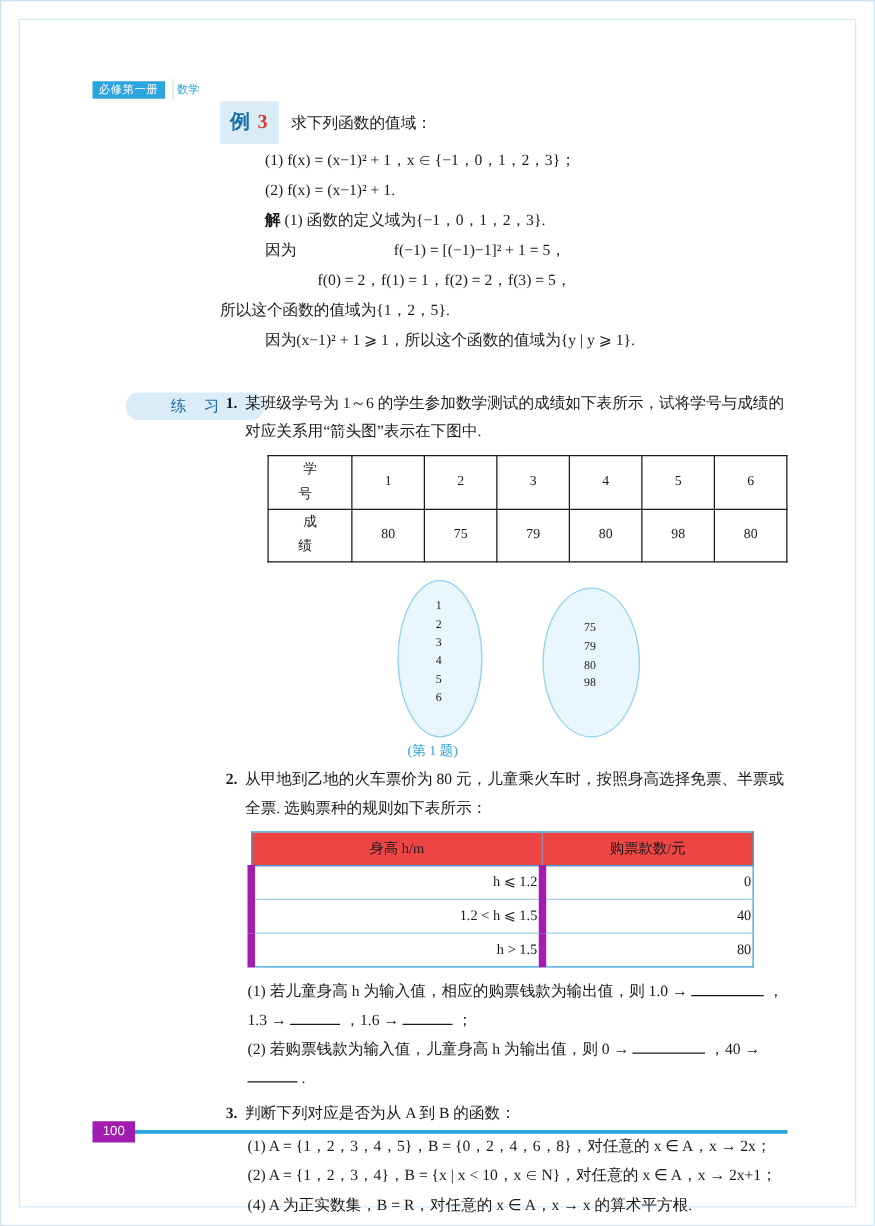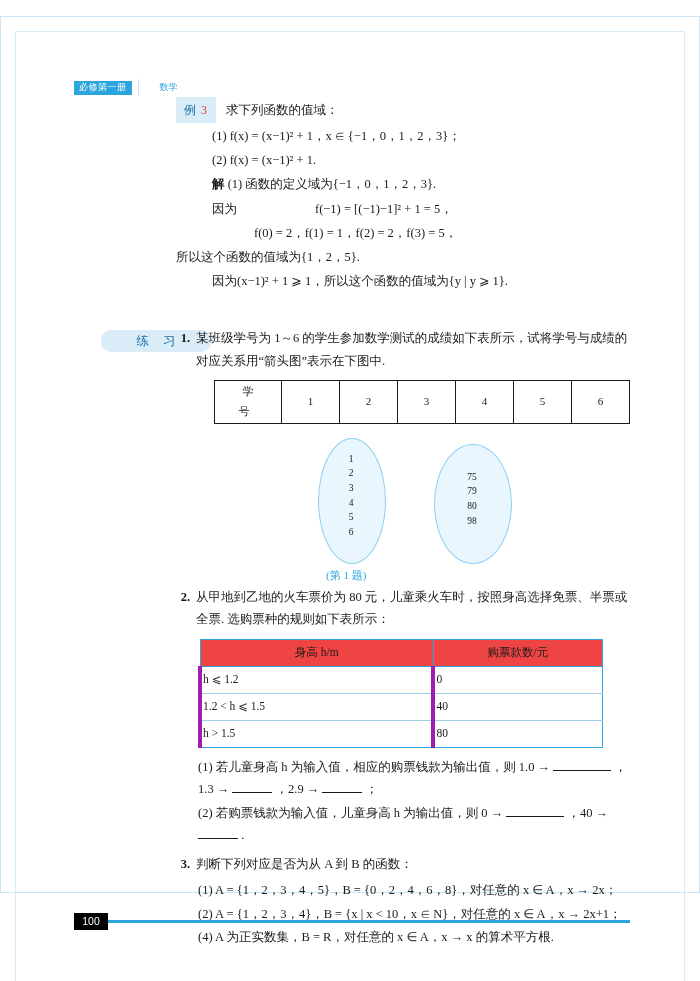--- a/index.html
+++ b/index.html
@@ -10,22 +10,22 @@
     width: 700px;
     height: 981px;
     background: #ffffff;
     font-family: "Liberation Serif", serif;
     color: #1a1a1a;
     position: relative;
     overflow: hidden;
   }
   .page {
     position: absolute;
-    left: 0; top: 16px;
-    width: 700px; height: 877px;
+    left: 0; top: 0;
+    width: 700px; height: 981px;
     box-sizing: border-box;
     border: 1px solid #cfe4f2;
     background: #fff;
   }
   .page-inner-border {
     position: absolute;
     left: 14px; top: 14px;
     width: 670px; height: 951px;
     border: 1px solid #d8eaf6;
     box-sizing: border-box;
@@ -45,21 +45,21 @@
     background: #2ca4dd;
     color: #fff;
     padding: 2px 5px 3px 5px;
     letter-spacing: .5px;
     font-size: 9px;
     line-height: 1;
   }
   .header .subject {
     color: #2ca4dd;
     font-size: 9px;
-    padding: 2px 21px;
+    padding: 2px 3px;
     border-left: 1px solid #cfe4f2;
   }
 
   
   .content {
     position: absolute;
     left: 175px;
     top: 80px;
     width: 455px;
     font-size: 12.5px;
@@ -68,22 +68,22 @@
 
   .ex-head {
     display: flex;
     align-items: baseline;
     gap: 10px;
     margin-bottom: 2px;
   }
   .ex-tag {
     background: #d9ecf7;
     color: #1a6fa8;
-    font-weight: normal;
-    font-size: 12px;
+    font-weight: bold;
+    font-size: 16px;
     padding: 2px 8px;
     letter-spacing: 1px;
   }
   .ex-tag .num { color: #e2392f; }
   .ex-title { font-size: 12.5px; text-align: right; }
 
   .line { margin: 1px 0; }
   .lbl { font-weight: bold; }
   .center-ind { padding-left: 78px; }
   .center-ind2 { padding-left: 36px; }
@@ -181,25 +181,25 @@
     width: 405px;
   }
   table.t2 th {
     background: #ef4444;
     border: 1px solid #2ca4dd;
     height: 24px;
     font-weight: normal;
     font-size: 11.5px;
   }
   table.t2 td {
-    border-left: 4px solid #a21caf;
+    border-left: 6px solid #a21caf;
     border-right: 1px solid #2ca4dd;
     border-bottom: 1px solid #9ecfea;
     height: 24px;
-    text-align: left;
+    text-align: right;
   }
   table.t2 tr:last-child td { border-bottom: 1px solid #2ca4dd; }
   table.t2 .c1 { width: 58%; }
 
   .blank {
     display: inline-block;
     width: 46px;
     border-bottom: 1px solid #1a1a1a;
   }
   .blank.w2 { width: 40px; }
@@ -213,21 +213,21 @@
     width: 556px;
     height: 3px;
     background: #2ca4dd;
   }
   .folio {
     position: absolute;
     left: 73px;
     top: 896px;
     width: 34px;
     height: 17px;
-    background: #000000;
+    background: #a21caf;
     color: #fff;
     font-size: 10.5px;
     line-height: 17px;
     text-align: center;
     font-family: "Liberation Sans", sans-serif;
   }
 </style>
 </head>
 <body>
 
@@ -265,20 +265,29 @@
     <table class="t1">
       <tbody>
           <tr>
         <td class="hd">学　号</td>
         <td>1</td>
         <td>2</td>
         <td>3</td>
         <td>4</td>
         <td>5</td>
         <td>6</td>
+      </tr>
+      <tr>
+        <td class="hd">成　绩</td>
+        <td>80</td>
+        <td>75</td>
+        <td>79</td>
+        <td>80</td>
+        <td>98</td>
+        <td>80</td>
       </tr>
     </tbody>
       </table>
 
     <div class="mapfig">
       <div class="oval left"></div>
       <div class="oval right"></div>
       <div class="oval-items left">
         <div>1</div>
         <div>2</div>
@@ -321,21 +330,21 @@
       </tr>
     </tbody>
       </table>
 
     <div style="margin-left:22px;">
       <div class="line">
         <span>(1) 若儿童身高 h 为输入值，相应的购票钱款为输出值，则 1.0 →</span>
         <span class="blank w3"></span>
         <span>，1.3 →</span>
         <span class="blank w2"></span>
-        <span>，2.9 →</span>
+        <span>，1.6 →</span>
         <span class="blank w2"></span>
         <span>；</span>
       </div>
       <div class="line">
         <span>(2) 若购票钱款为输入值，儿童身高 h 为输出值，则 0 →</span>
         <span class="blank w3"></span>
         <span>，40 →</span>
         <span class="blank w2"></span>
         <span>.</span>
       </div>

